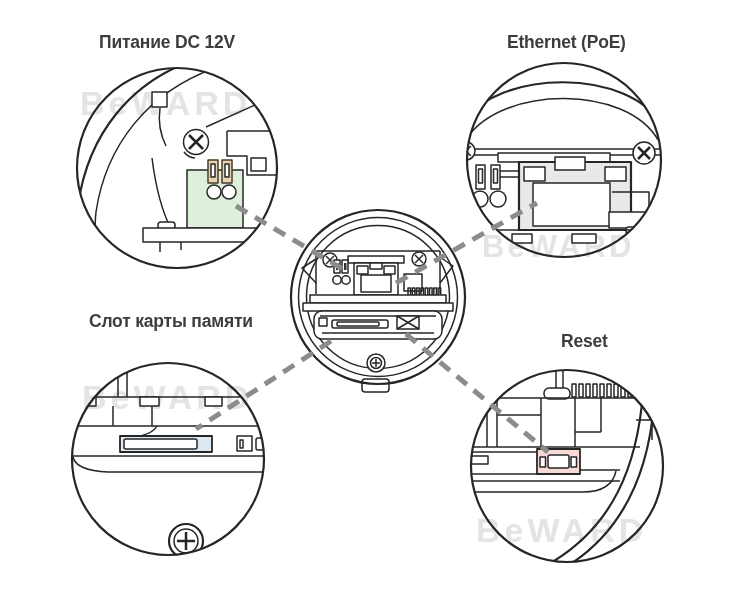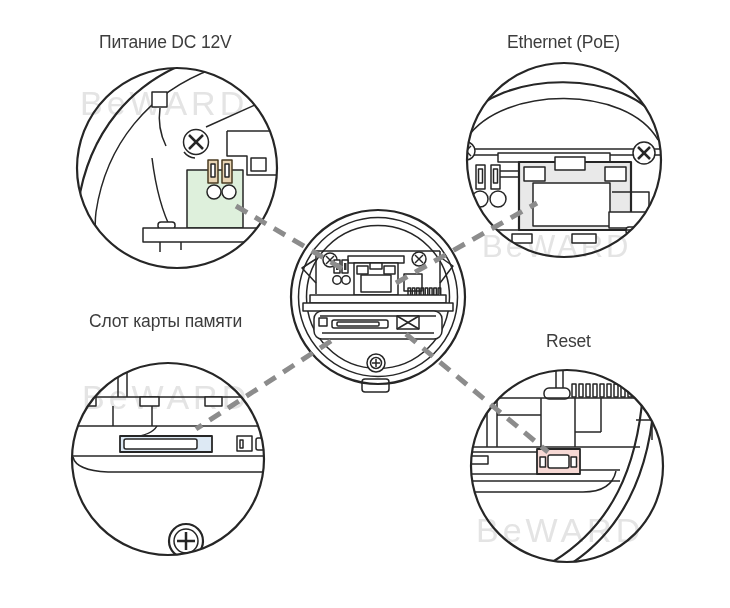--- a/index.html
+++ b/index.html
@@ -7,28 +7,28 @@
     --c-pcb_green:#def0dc; --c-terminal_tan:#e9d5b4; --c-sd_blue:#dde9f4;
     --c-reset_pink:#f7d9d5; --c-port_gray:#e9e9e9; --c-watermark_gray:#e4e4e4;
   }
   html,body{margin:0;padding:0;background:#fff;}
   .canvas{
     position:relative;width:730px;height:608px;background:#ffffff;overflow:hidden;
     font-family:"Liberation Sans", sans-serif;
   }
   .wm{
     position:absolute;z-index:1;color:var(--c-watermark_gray);
-    font-weight:normal;font-size:34px;letter-spacing:4px;white-space:nowrap;
+    font-weight:bold;font-size:34px;letter-spacing:4px;white-space:nowrap;
     user-select:none;
   }
   .wm.small{font-size:31px;letter-spacing:3px;}
   svg.art{position:absolute;left:0;top:0;z-index:2;}
   .lbl{
     position:absolute;z-index:3;color:var(--c-label_text);
-    font-size:17.5px;font-weight:normal;letter-spacing:-0.2px;white-space:nowrap;
+    font-size:17.5px;font-weight:bold;letter-spacing:-0.2px;white-space:nowrap;
   }
   .lbl .line{display:block;line-height:27px;}
   
   .ln{stroke:var(--c-line);stroke-width:1.5;fill:none;stroke-linejoin:round;stroke-linecap:butt;}
   .sw2{stroke-width:2.2;}
   .sw25{stroke-width:2.5;}
   .wfill{fill:#ffffff;}
   .gray{fill:var(--c-port_gray);}
   .pcb{fill:var(--c-pcb_green);}
   .tan{fill:var(--c-terminal_tan);stroke:#4a3b22;}
@@ -298,15 +298,15 @@
       <line x1="331" y1="341" x2="196" y2="429" class="dash"></line>
       <line x1="406" y1="334" x2="548" y2="452" class="dash"></line>
     </g>
   </svg>
 
   <div class="lbl" style="left:99px;top:32px;">Питание DC 12V</div>
   <div class="lbl" style="left:507px;top:32px;">Ethernet (PoE)</div>
   <div class="lbl" style="left:89px;top:308px;">
     <span class="line">Слот карты памяти</span>
   </div>
-  <div class="lbl" style="left:546px;top:331px;">Reset</div>
+  <div class="lbl" style="left:561px;top:331px;">Reset</div>
 
 </div>
 
 </body></html>

